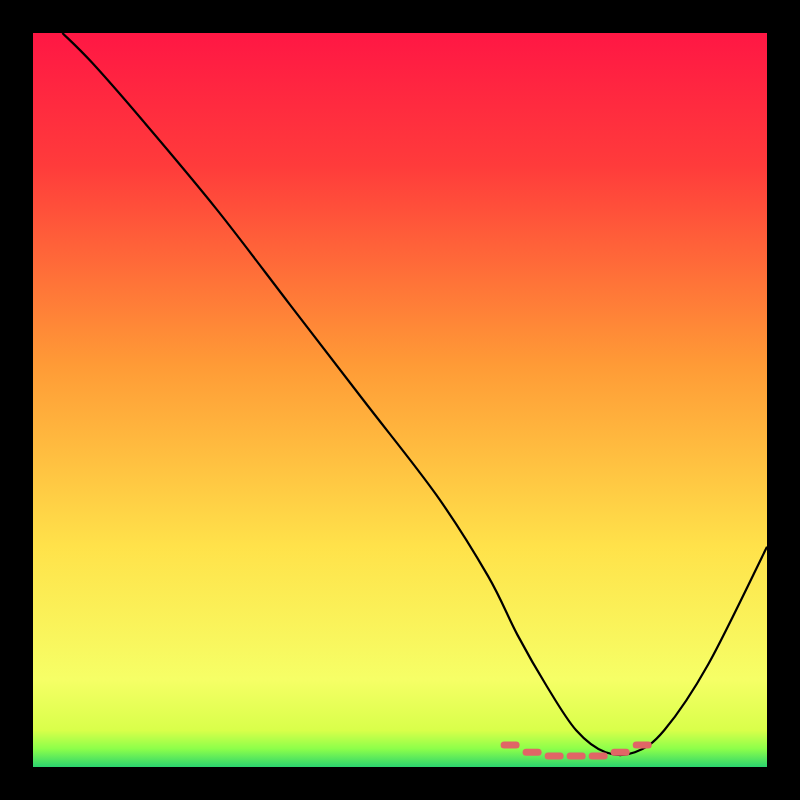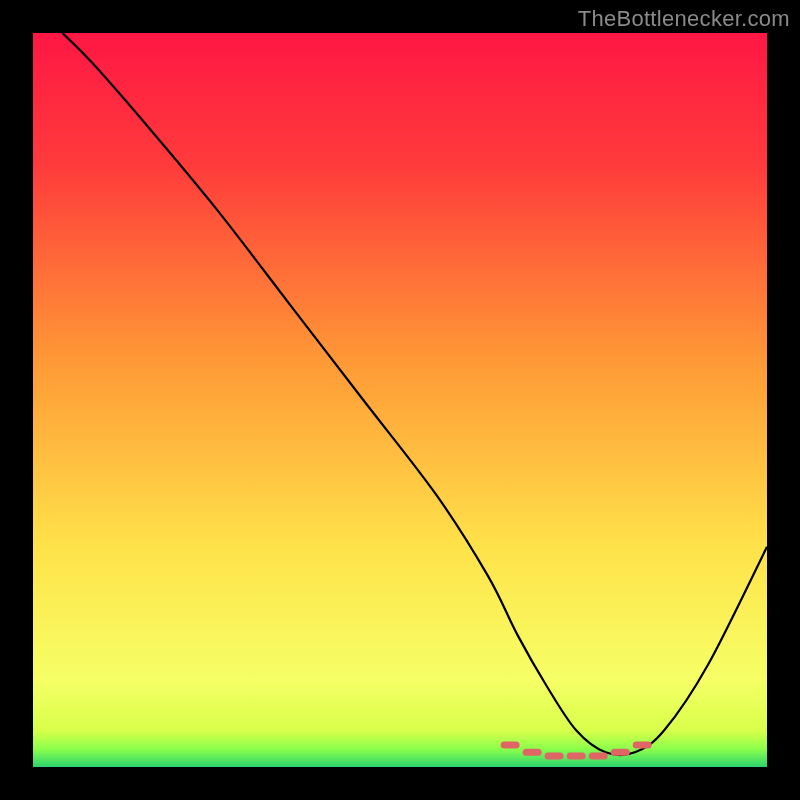--- a/index.html
+++ b/index.html
@@ -30,21 +30,20 @@
   svg {
     position: absolute;
     top: 0;
     left: 0;
   }
 </style>
 </head>
 <body>
 
 <div class="container">
-  <div class="watermark">TheBottlenecker.com</div>
 
   <svg id="chart-svg" width="800" height="800" viewBox="0 0 800 800">
     <defs>
       <linearGradient id="bg-grad" x1="0" y1="0" x2="0" y2="1">
           <stop offset="0%" stop-color="#ff1744"></stop>
           <stop offset="18%" stop-color="#ff3b3b"></stop>
           <stop offset="45%" stop-color="#ff9a36"></stop>
           <stop offset="70%" stop-color="#ffe24a"></stop>
           <stop offset="88%" stop-color="#f6ff66"></stop>
           <stop offset="95%" stop-color="#d9ff4a"></stop>

